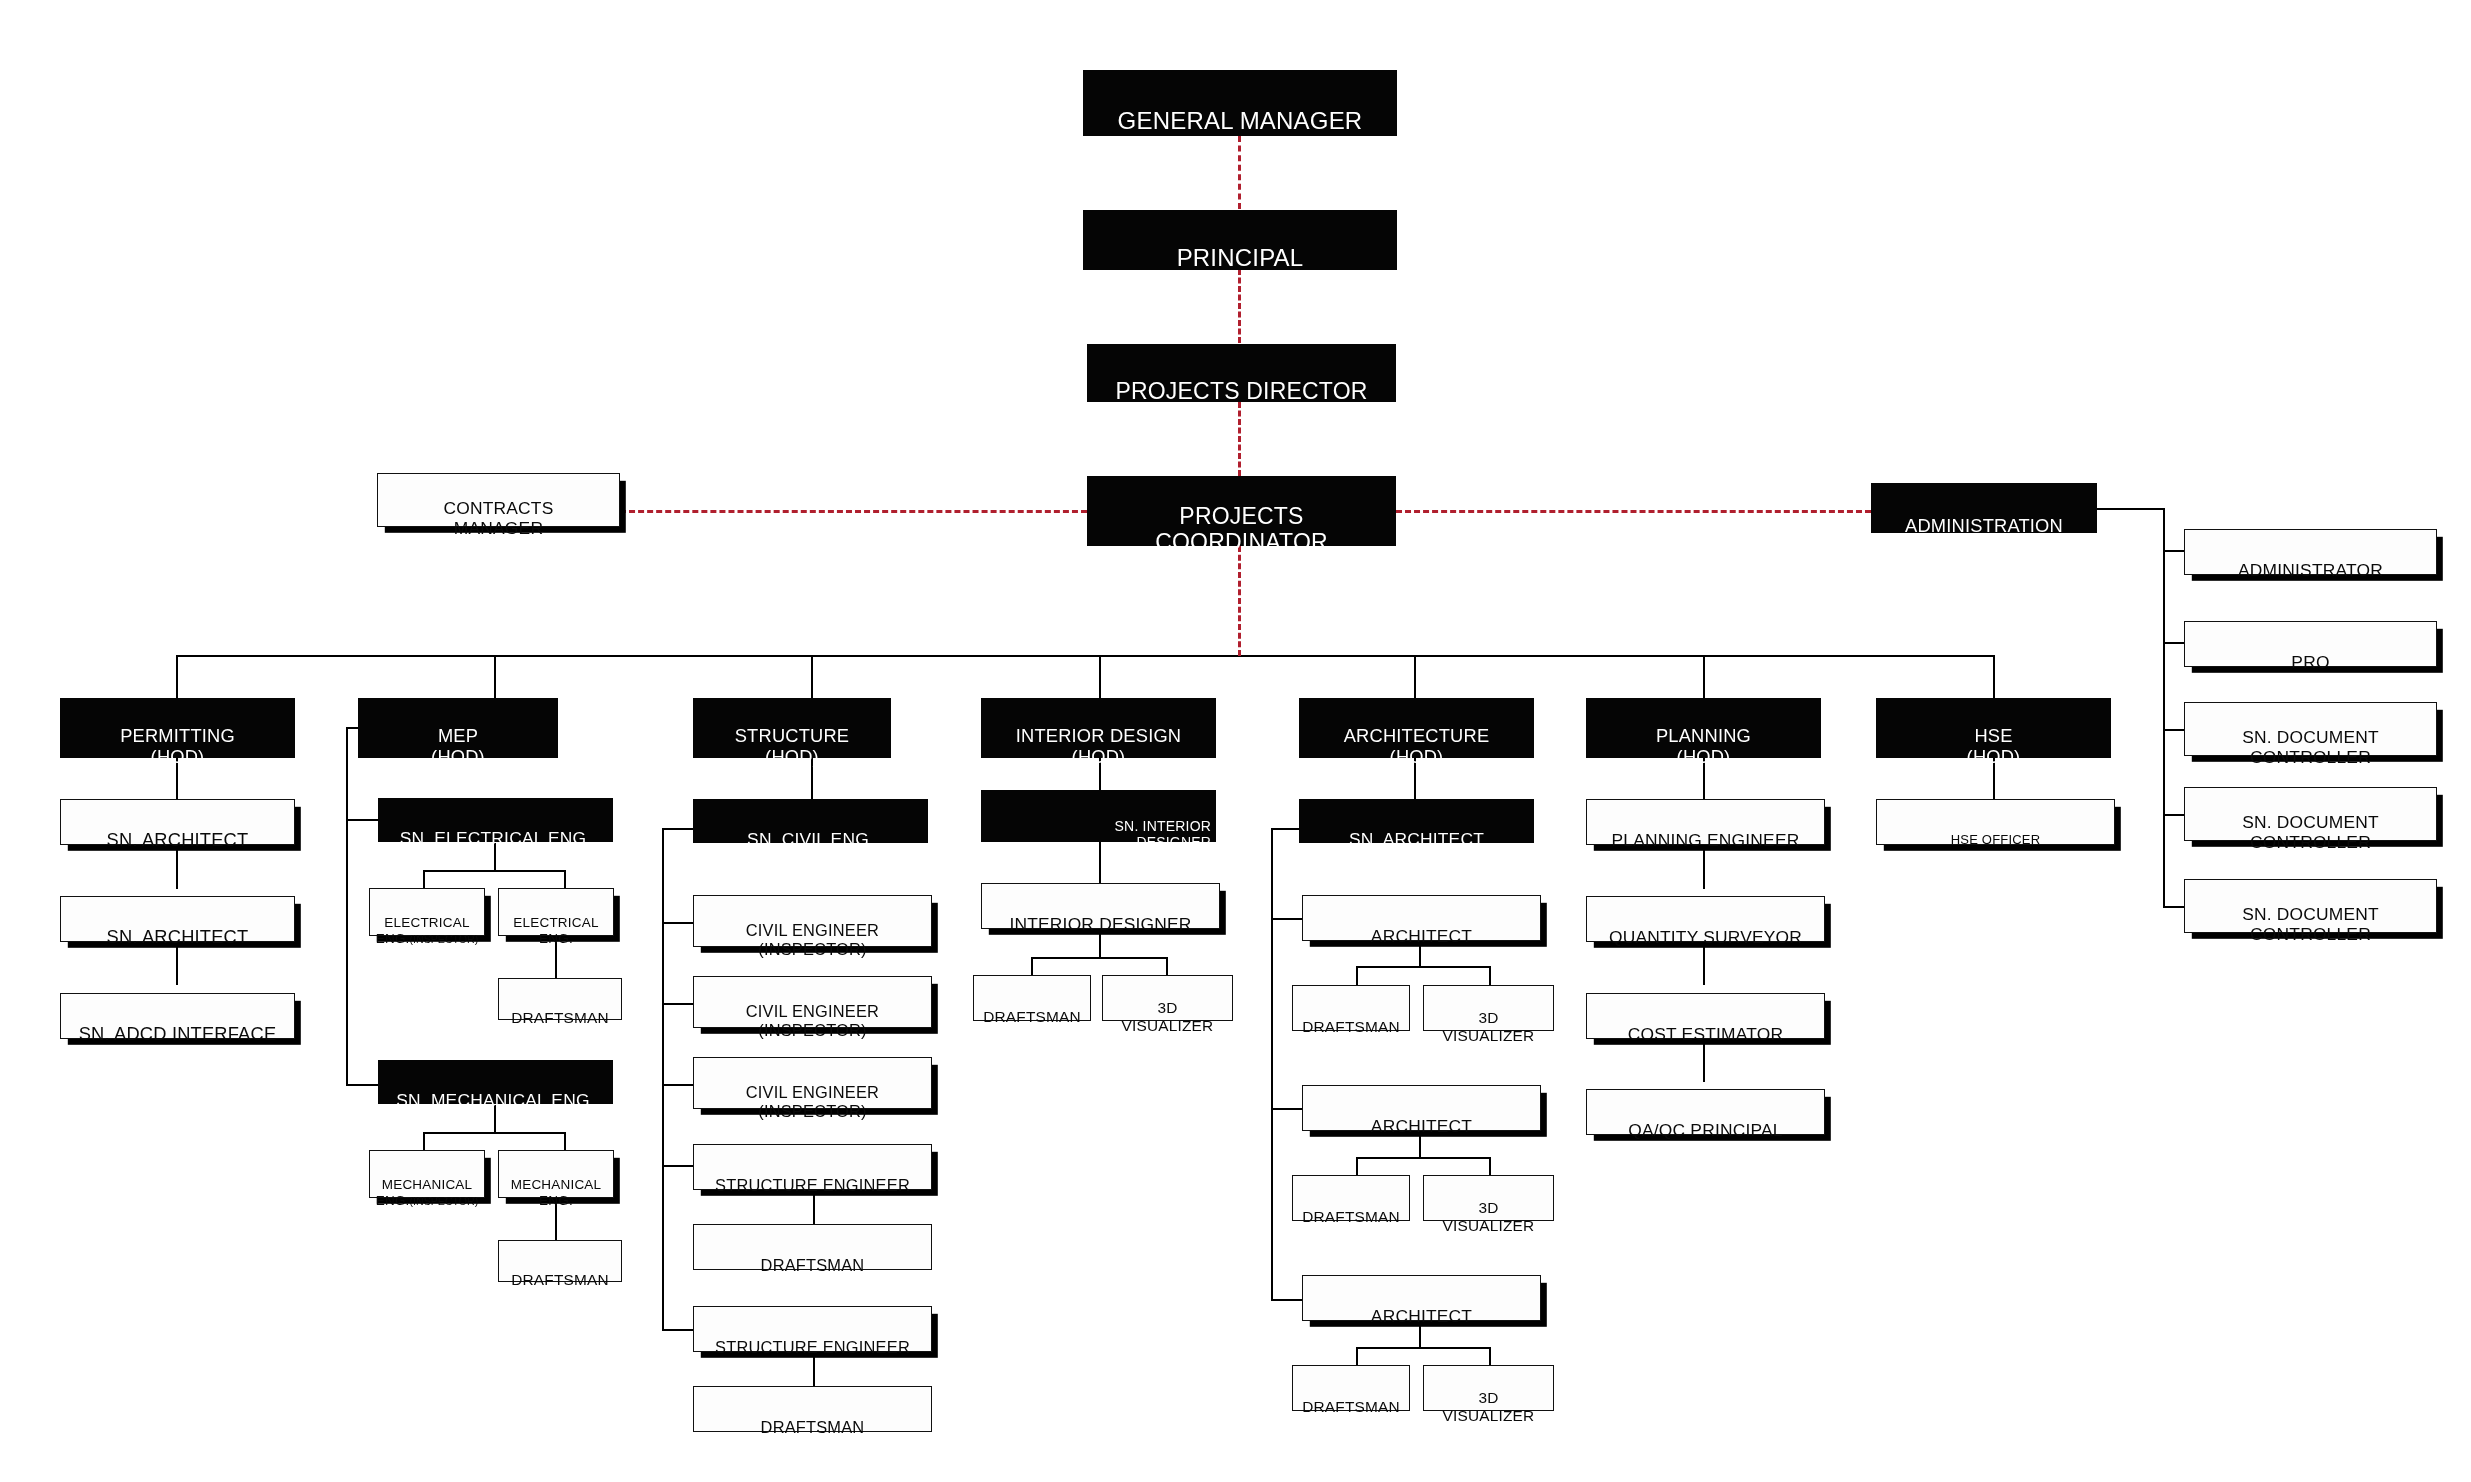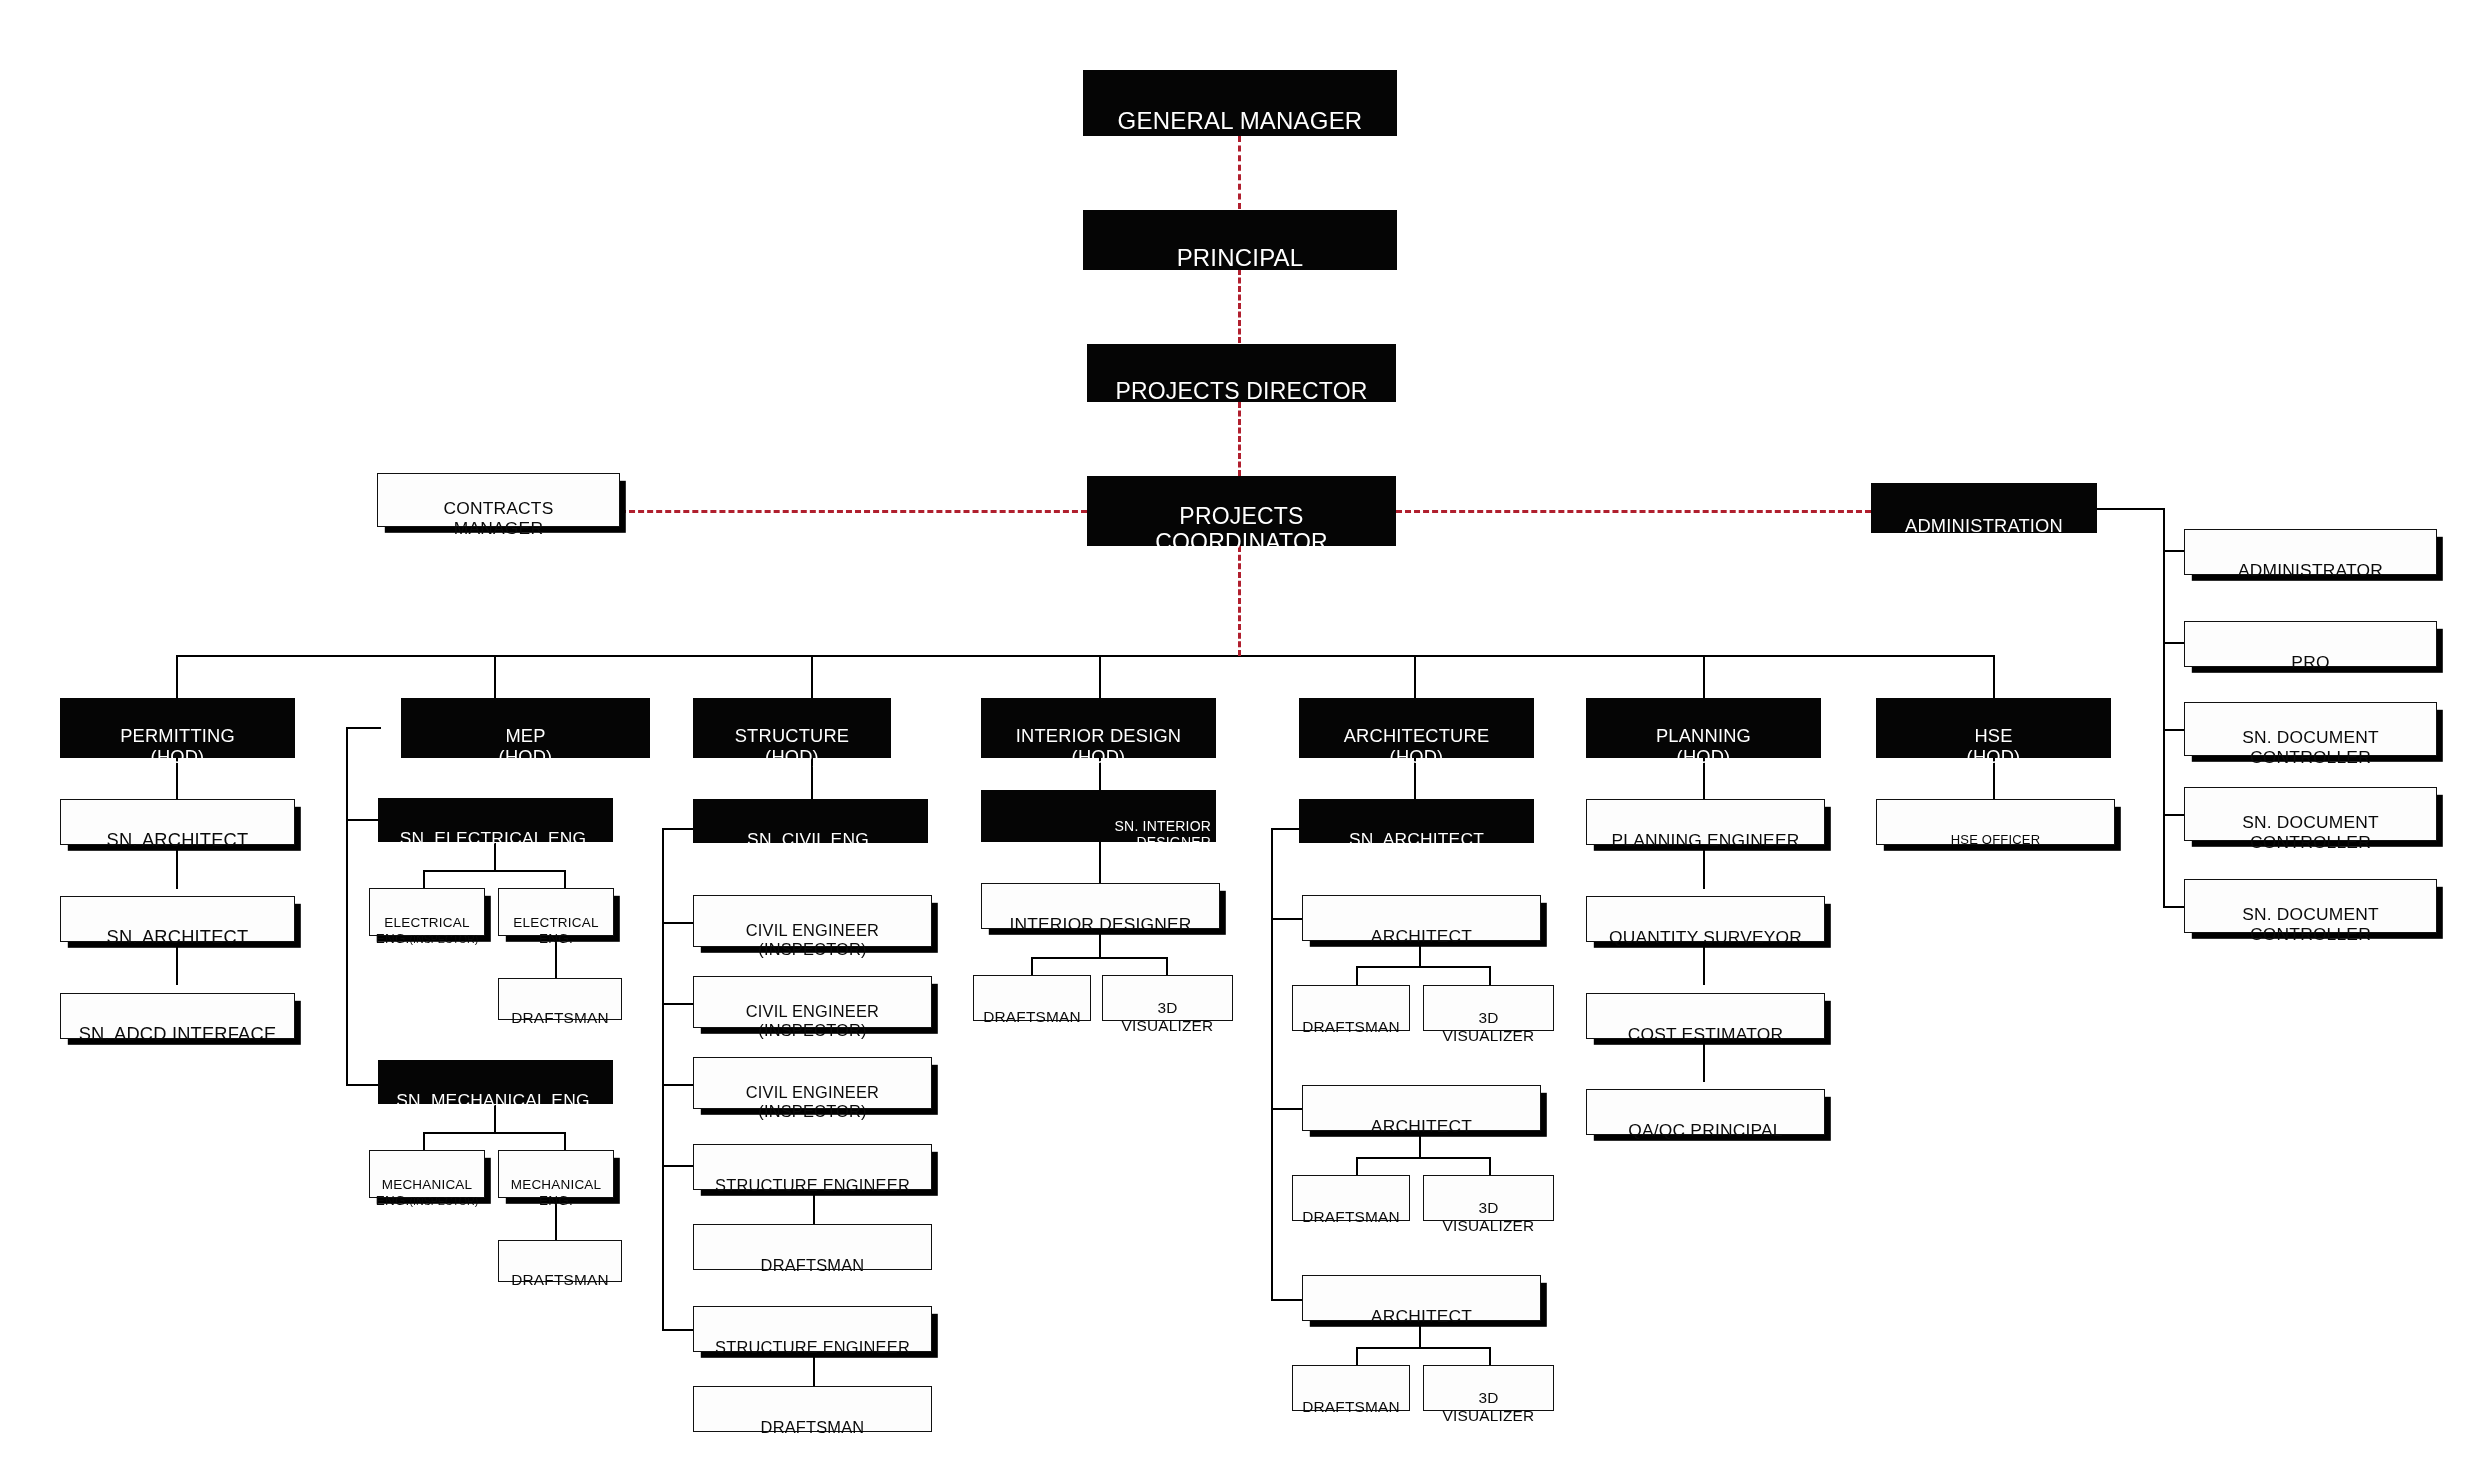--- a/index.html
+++ b/index.html
@@ -151,21 +151,21 @@
   </div>
   <div class="ln vl" style="left:176px;top:846px;height:43px;"></div>
   <div class="node light" style="left:60px;top:896px;width:235px;height:46px;font-size:18.3px;">
     <span class="lbl">SN. ARCHITECT</span>
   </div>
   <div class="ln vl" style="left:176px;top:942px;height:43px;"></div>
   <div class="node light" style="left:60px;top:993px;width:235px;height:46px;font-size:18.3px;">
     <span class="lbl">SN. ADCD INTERFACE</span>
   </div>
 
-  <div class="node dark" style="left:401px;top:698px;width:249px;height:60px;font-size:18.3px;">
+  <div class="node dark" style="left:358px;top:698px;width:200px;height:60px;font-size:18.3px;">
     <span class="lbl">
       <span>MEP</span><br>
       <span>(HOD)</span>
     </span>
   </div>
 
   <div class="ln hl" style="left:346px;top:727px;width:35px;"></div>
   <div class="ln vl" style="left:346px;top:727px;height:359px;"></div>
   <div class="ln hl" style="left:346px;top:819px;width:35px;"></div>
   <div class="ln hl" style="left:346px;top:1084px;width:35px;"></div>

